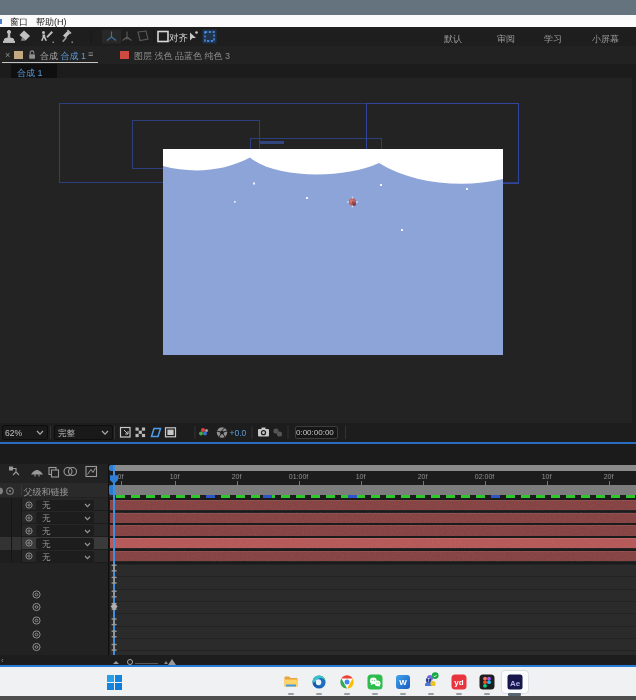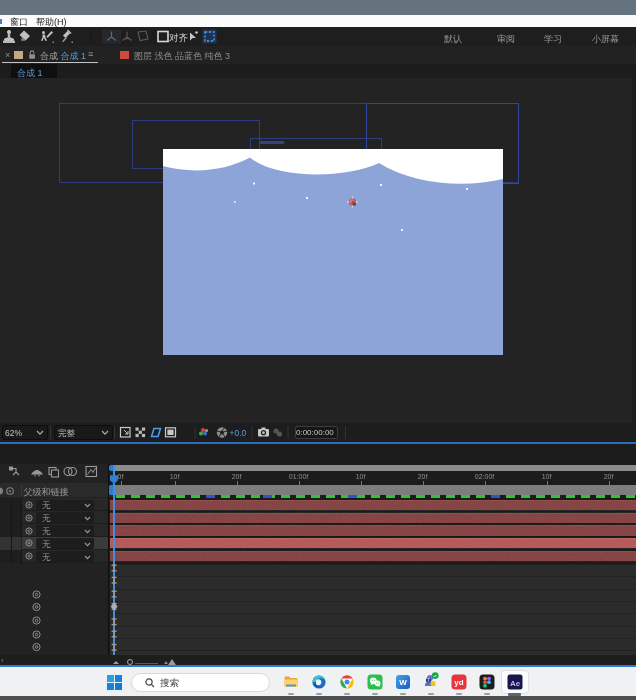--- a/index.html
+++ b/index.html
@@ -423,27 +423,20 @@
 
 <div class="abs" style="left:0;top:666.7px;width:636px;height:29.5px;background:#f0f1f3;" id="taskbar">
 
   <div class="abs" style="left:107px;top:8px;width:15.5px;height:15.5px;">
     <div class="abs" style="left:0;top:0;width:7.2px;height:7.2px;background:#28a0e8;"></div>
     <div class="abs" style="left:8.3px;top:0;width:7.2px;height:7.2px;background:#1284dd;"></div>
     <div class="abs" style="left:0;top:8.3px;width:7.2px;height:7.2px;background:#1284dd;"></div>
     <div class="abs" style="left:8.3px;top:8.3px;width:7.2px;height:7.2px;background:#0d7bd7;"></div>
   </div>
 
-  <div class="abs" style="left:131px;top:6px;width:139px;height:19.5px;background:#ffffff;border:1px solid #d6d9de;border-radius:10px;">
-    <svg class="abs" style="left:13px;top:4.5px;" width="10" height="10" viewBox="0 0 10 10">
-      <circle cx="4" cy="4" r="3.1" fill="none" stroke="#444" stroke-width="1.2"></circle>
-      <path d="M6.4,6.4 L9,9" stroke="#444" stroke-width="1.2"></path>
-    </svg>
-    <div class="abs" style="left:28px;top:3.5px;font-size:9.5px;color:#3c3c3c;">搜索</div>
-  </div>
   <div class="abs" style="left:283px;top:7px;width:16px;height:16px;"><svg width="16" height="16" viewBox="0 0 16 16">
 <path d="M1.5,3.5 Q1.5,2.5 2.5,2.5 L6,2.5 L7.5,4 L13.5,4 Q14.5,4 14.5,5 L14.5,12 Q14.5,13 13.5,13 L2.5,13 Q1.5,13 1.5,12 Z" fill="#e8a33d"></path>
 <path d="M1.5,5.5 L14.5,5.5 L14.5,12 Q14.5,13 13.5,13 L2.5,13 Q1.5,13 1.5,12 Z" fill="#ffd367"></path>
 <path d="M3,10.5 L13,10.5 L13,12.2 Q13,12.6 12.6,12.6 L3.4,12.6 Q3,12.6 3,12.2 Z" fill="#3f9bea"></path>
         </svg></div>
       <div class="abs" style="left:288px;top:26px;width:6px;height:2px;background:#9aa0a6;border-radius:1px;"></div>
       <div class="abs" style="left:311px;top:7px;width:16px;height:16px;"><svg width="16" height="16" viewBox="0 0 16 16">
 <circle cx="8" cy="8" r="6.6" fill="#1e6fc0"></circle>
 <path d="M1.4,8 A6.6,6.6 0 0 1 14.6,8 Q14.6,5 11.5,4.2 Q8,3.3 5.8,5.5 Q3.5,7.6 4.6,10.4 Q3,9.8 2.6,8 Z" fill="#3cc1cc"></path>
 <path d="M11,2.2 A6.6,6.6 0 0 1 14.6,8 Q14.5,5.2 11.8,4.3 Z" fill="#5fd884"></path>

